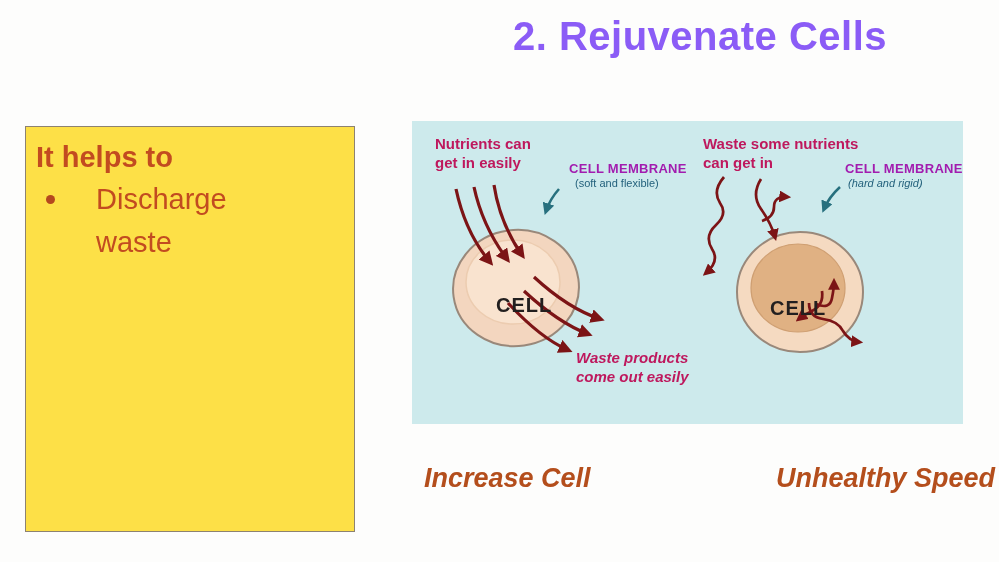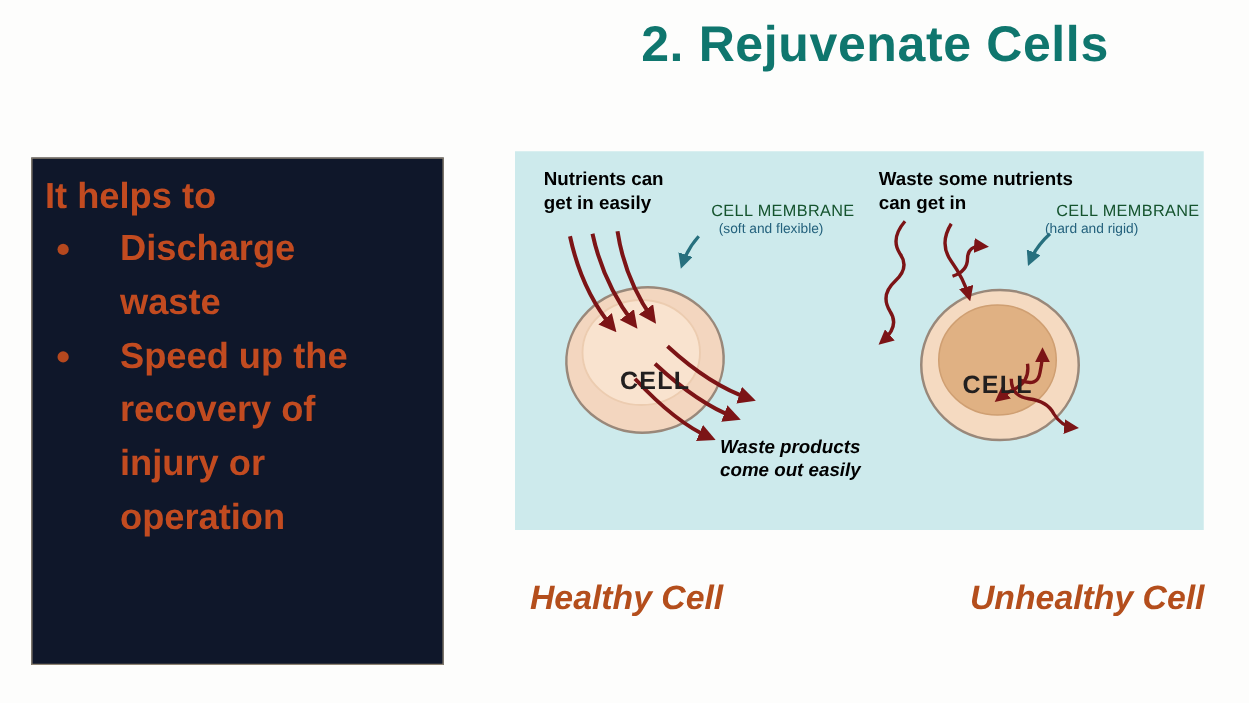--- a/index.html
+++ b/index.html
@@ -1,62 +1,55 @@
 <!DOCTYPE html>
 <html><head>
 <meta charset="utf-8">
 <style>
   html,body{margin:0;padding:0;background:#fdfdfc;width:999px;height:562px;overflow:hidden;
     font-family:"Liberation Sans",sans-serif;}
   .slide{position:absolute;left:0;top:0;width:999px;height:562px;background:#fdfdfc;}
 
   .title{position:absolute;left:420px;top:14px;width:560px;text-align:center;margin:0;
-    font-size:40px;font-weight:bold;color:#0f766e;letter-spacing:0.5px;}
+    font-size:40px;font-weight:bold;color:#8b5cf6;letter-spacing:0.5px;}
 
   .benefits-box{position:absolute;left:25px;top:126px;width:330px;height:406px;
-    background:#0f172a;border:1.5px solid #8d8271;box-sizing:border-box;padding:9px 6px 8px 8px;}
+    background:#fde047;border:1.5px solid #8d8271;box-sizing:border-box;padding:9px 6px 8px 8px;}
   .benefits-heading{font-size:29px;font-weight:bold;color:#c24b20;line-height:42px;margin-left:2px;}
   .benefit-item{display:flex;align-items:flex-start;}
   .bullet-dot{flex:0 0 auto;width:9px;height:9px;border-radius:50%;background:#b5481e;
     margin:17px 0 0 12px;}
-  .benefit-text{font-size:29px;font-weight:bold;color:#c24b20;line-height:43px;
+  .benefit-text{font-size:29px;font-weight:normal;color:#c24b20;line-height:43px;
     white-space:pre-line;margin-left:41px;}
 
   .diagram{position:absolute;left:412px;top:121px;width:551px;height:303px;background:#cdeaec;}
   .diagram svg{position:absolute;left:0;top:0;}
   .dlabel{position:absolute;white-space:pre-line;}
-  .black-label{font-size:15px;font-weight:bold;color:#000000;line-height:19px;}
-  .membrane-title{font-size:13px;font-weight:normal;color:#14532d;letter-spacing:0.3px;}
+  .black-label{font-size:15px;font-weight:bold;color:#be185d;line-height:19px;}
+  .membrane-title{font-size:13px;font-weight:bold;color:#a21caf;letter-spacing:0.3px;}
   .membrane-sub{font-size:11px;color:#23617c;}
   .cell-label{font-size:20px;font-weight:bold;color:#221f1f;letter-spacing:1px;margin-top:20px;}
 
   .caption{position:absolute;font-size:27px;font-weight:bold;font-style:italic;color:#b44e1c;}
   .caption.healthy{left:424px;top:463px;}
   .caption.unhealthy{left:776px;top:463px;}
 </style>
 </head>
 <body>
 
 <div class="slide">
 
   <h1 class="title">2. Rejuvenate Cells</h1>
 
   <div class="benefits-box">
     <div class="benefits-heading">It helps to</div>
     <div class="benefit-item">
       <span class="bullet-dot"></span>
       <span class="benefit-text">Discharge
 waste</span>
-    </div>
-    <div class="benefit-item">
-      <span class="bullet-dot"></span>
-      <span class="benefit-text">Speed up the
-recovery of
-injury or
-operation</span>
     </div>
   </div>
 
   <div class="diagram">
     <svg width="551" height="303" viewBox="0 0 551 303">
       <defs>
         <marker id="mRed" viewBox="0 0 10 10" refX="6.5" refY="5" markerWidth="4.4" markerHeight="4.4" orient="auto-start-reverse">
           <path d="M0 0 L10 5 L0 10 z" fill="#7c1416"></path>
         </marker>
         <marker id="mTeal" viewBox="0 0 10 10" refX="6.5" refY="5" markerWidth="4.6" markerHeight="4.6" orient="auto-start-reverse">
@@ -101,20 +94,20 @@
 get in easily</div>
     <div class="dlabel membrane-title" style="left:157px;top:40px;">CELL MEMBRANE</div>
     <div class="dlabel membrane-sub" style="left:163px;top:56px;">(soft and flexible)</div>
     <div class="dlabel cell-label" style="left:84px;top:153px;">CELL</div>
     <div class="dlabel black-label" style="left:164px;top:227px;font-style:italic;">Waste products
 come out easily</div>
 
     <div class="dlabel black-label" style="left:291px;top:13px;">Waste some nutrients
 can get in</div>
     <div class="dlabel membrane-title" style="left:433px;top:40px;">CELL MEMBRANE</div>
-    <div class="dlabel membrane-sub" style="left:424px;top:56px;">(hard and rigid)</div>
+    <div class="dlabel membrane-sub" style="left:436px;top:56px;font-style:italic;">(hard and rigid)</div>
     <div class="dlabel cell-label" style="left:358px;top:156px;">CELL</div>
   </div>
 
-  <div class="caption healthy">Healthy Cell</div>
-  <div class="caption unhealthy">Unhealthy Cell</div>
+  <div class="caption healthy">Increase Cell</div>
+  <div class="caption unhealthy">Unhealthy Speed</div>
 
 </div>
 
 </body></html>

